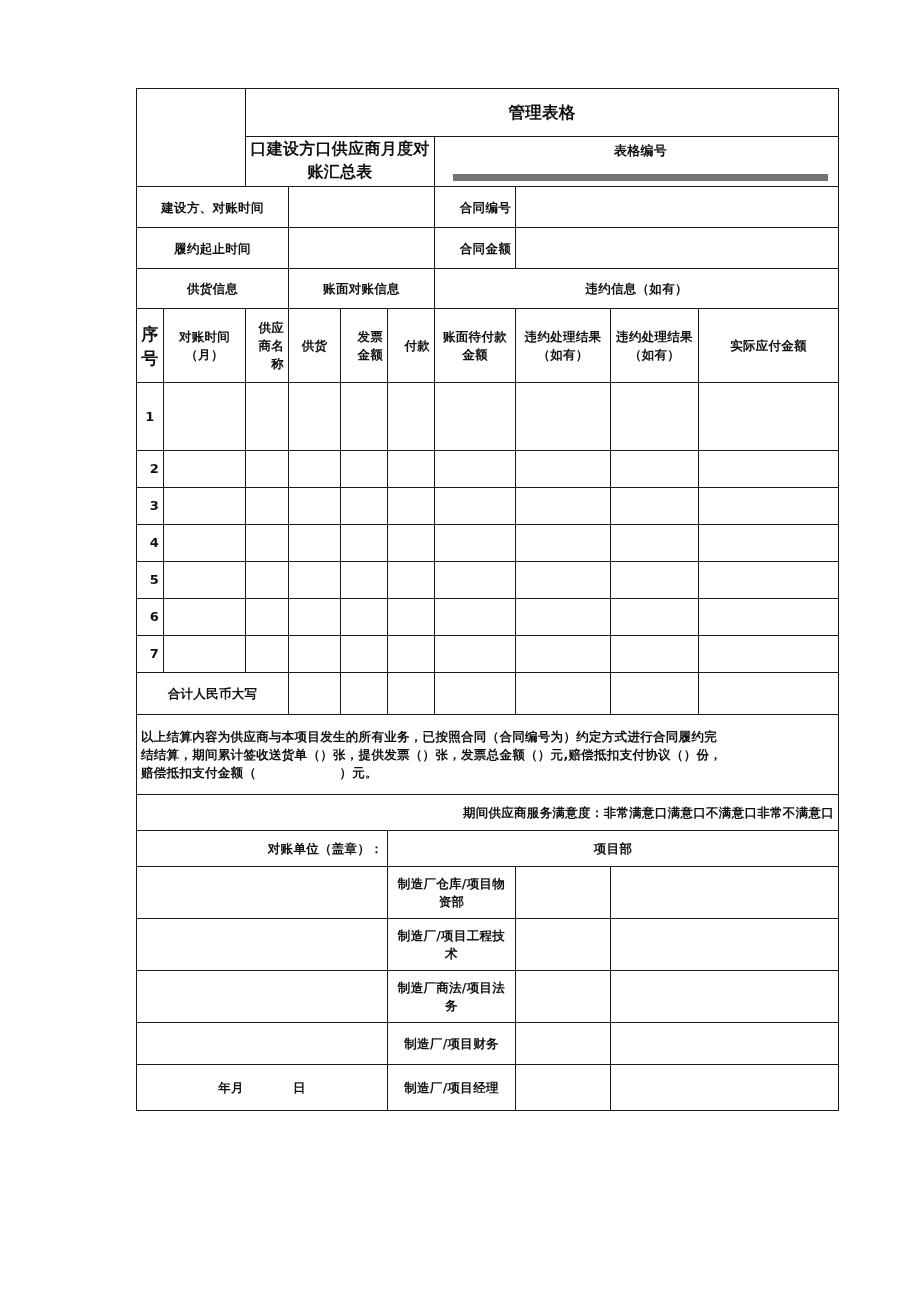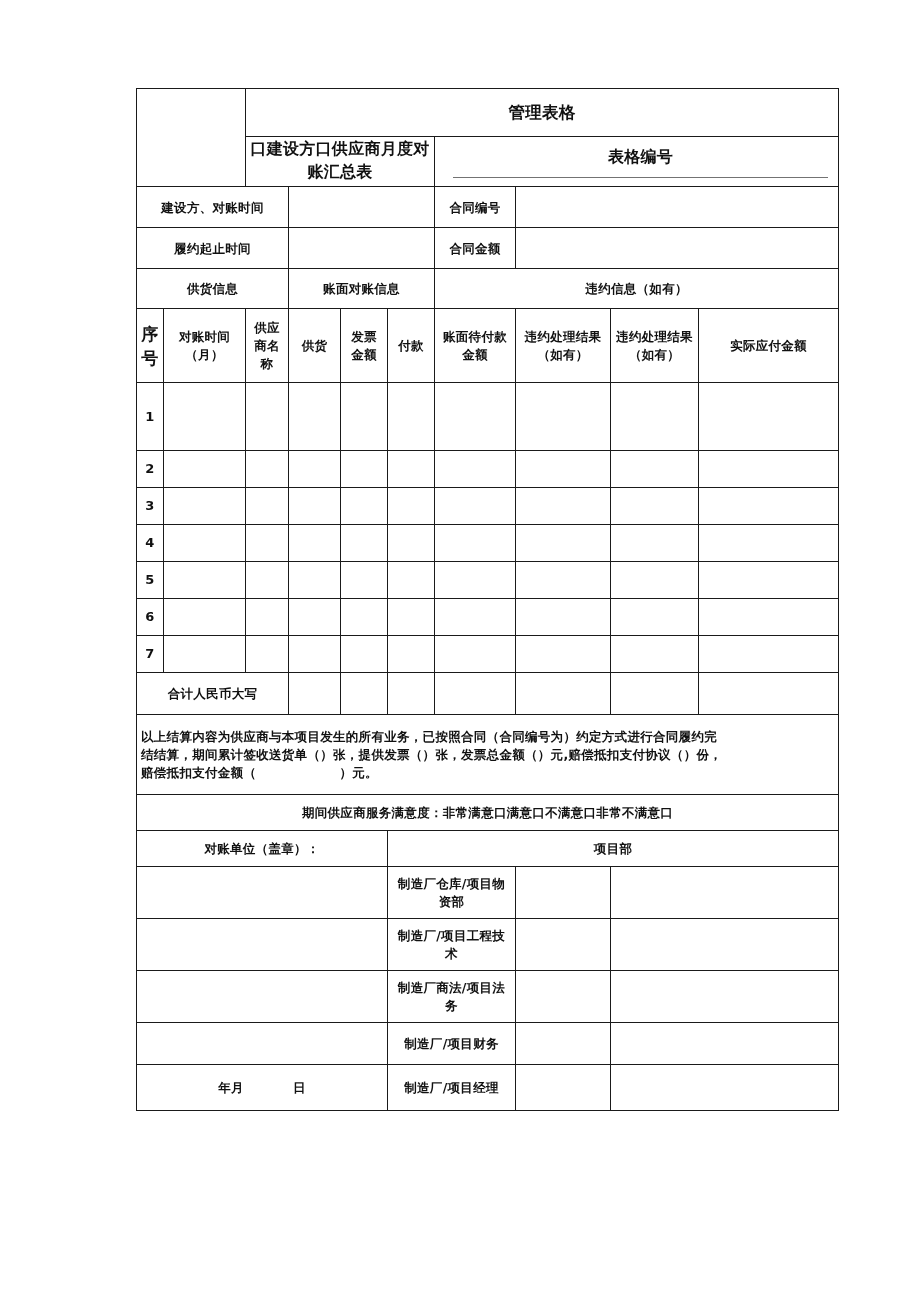--- a/index.html
+++ b/index.html
@@ -28,33 +28,33 @@
   }
   table.form td {
     border: 1px solid #1a1a1a;
     padding: 2px 4px;
     vertical-align: middle;
     line-height: 1.42;
     font-weight: 600;
     letter-spacing: 0.3px;
   }
   .c { text-align: center; }
-  .l { text-align: center; }
+  .l { text-align: right; }
   .top { vertical-align: top; }
   .title-main { font-size: 16.5px; font-weight: 600; letter-spacing: 1px; }
   .title-sub  { font-size: 16px;  font-weight: 600; letter-spacing: 0.6px; font-family: Liberation Mono, monospace; }
   .sm { font-size: 17px; }
 
   
   .codebox {
     display: block;
     text-align: center;
-    font-size: 16px;
-    padding-bottom: 8px;
-    border-bottom: 1px solid #737373;
+    font-size: 13px;
+    padding-bottom: 14px;
+    border-bottom: 7px solid #737373;
     margin: 0 6px 0 14px;
   }
   .codewrap { padding-top: 4px; padding-bottom: 6px; }
 
   .para {
     font-size: 12.5px;
     line-height: 1.62;
     text-align: justify;
     font-weight: 600;
     padding: 3px 2px 3px 3px;

